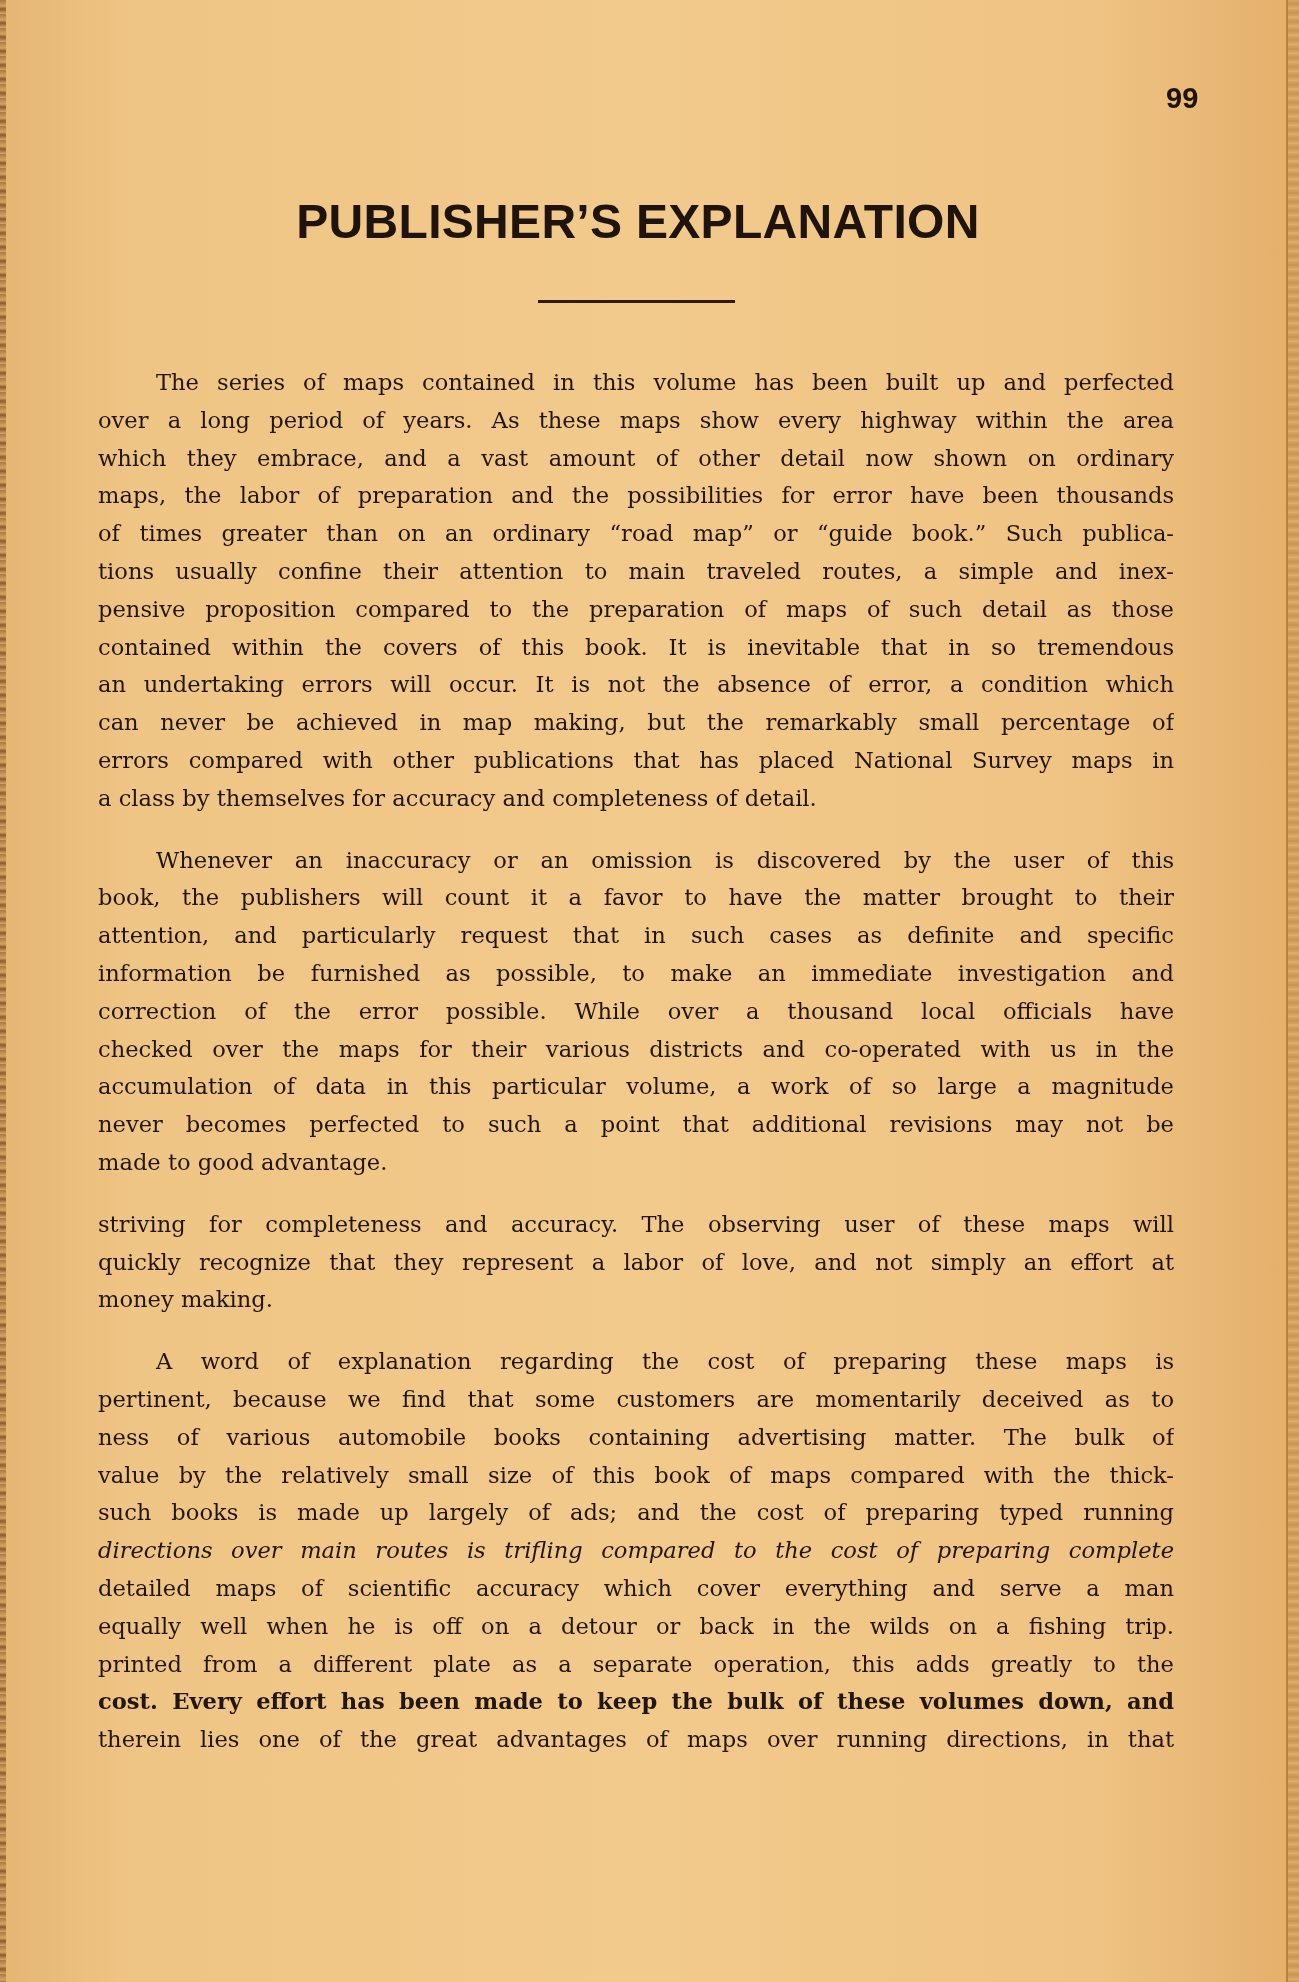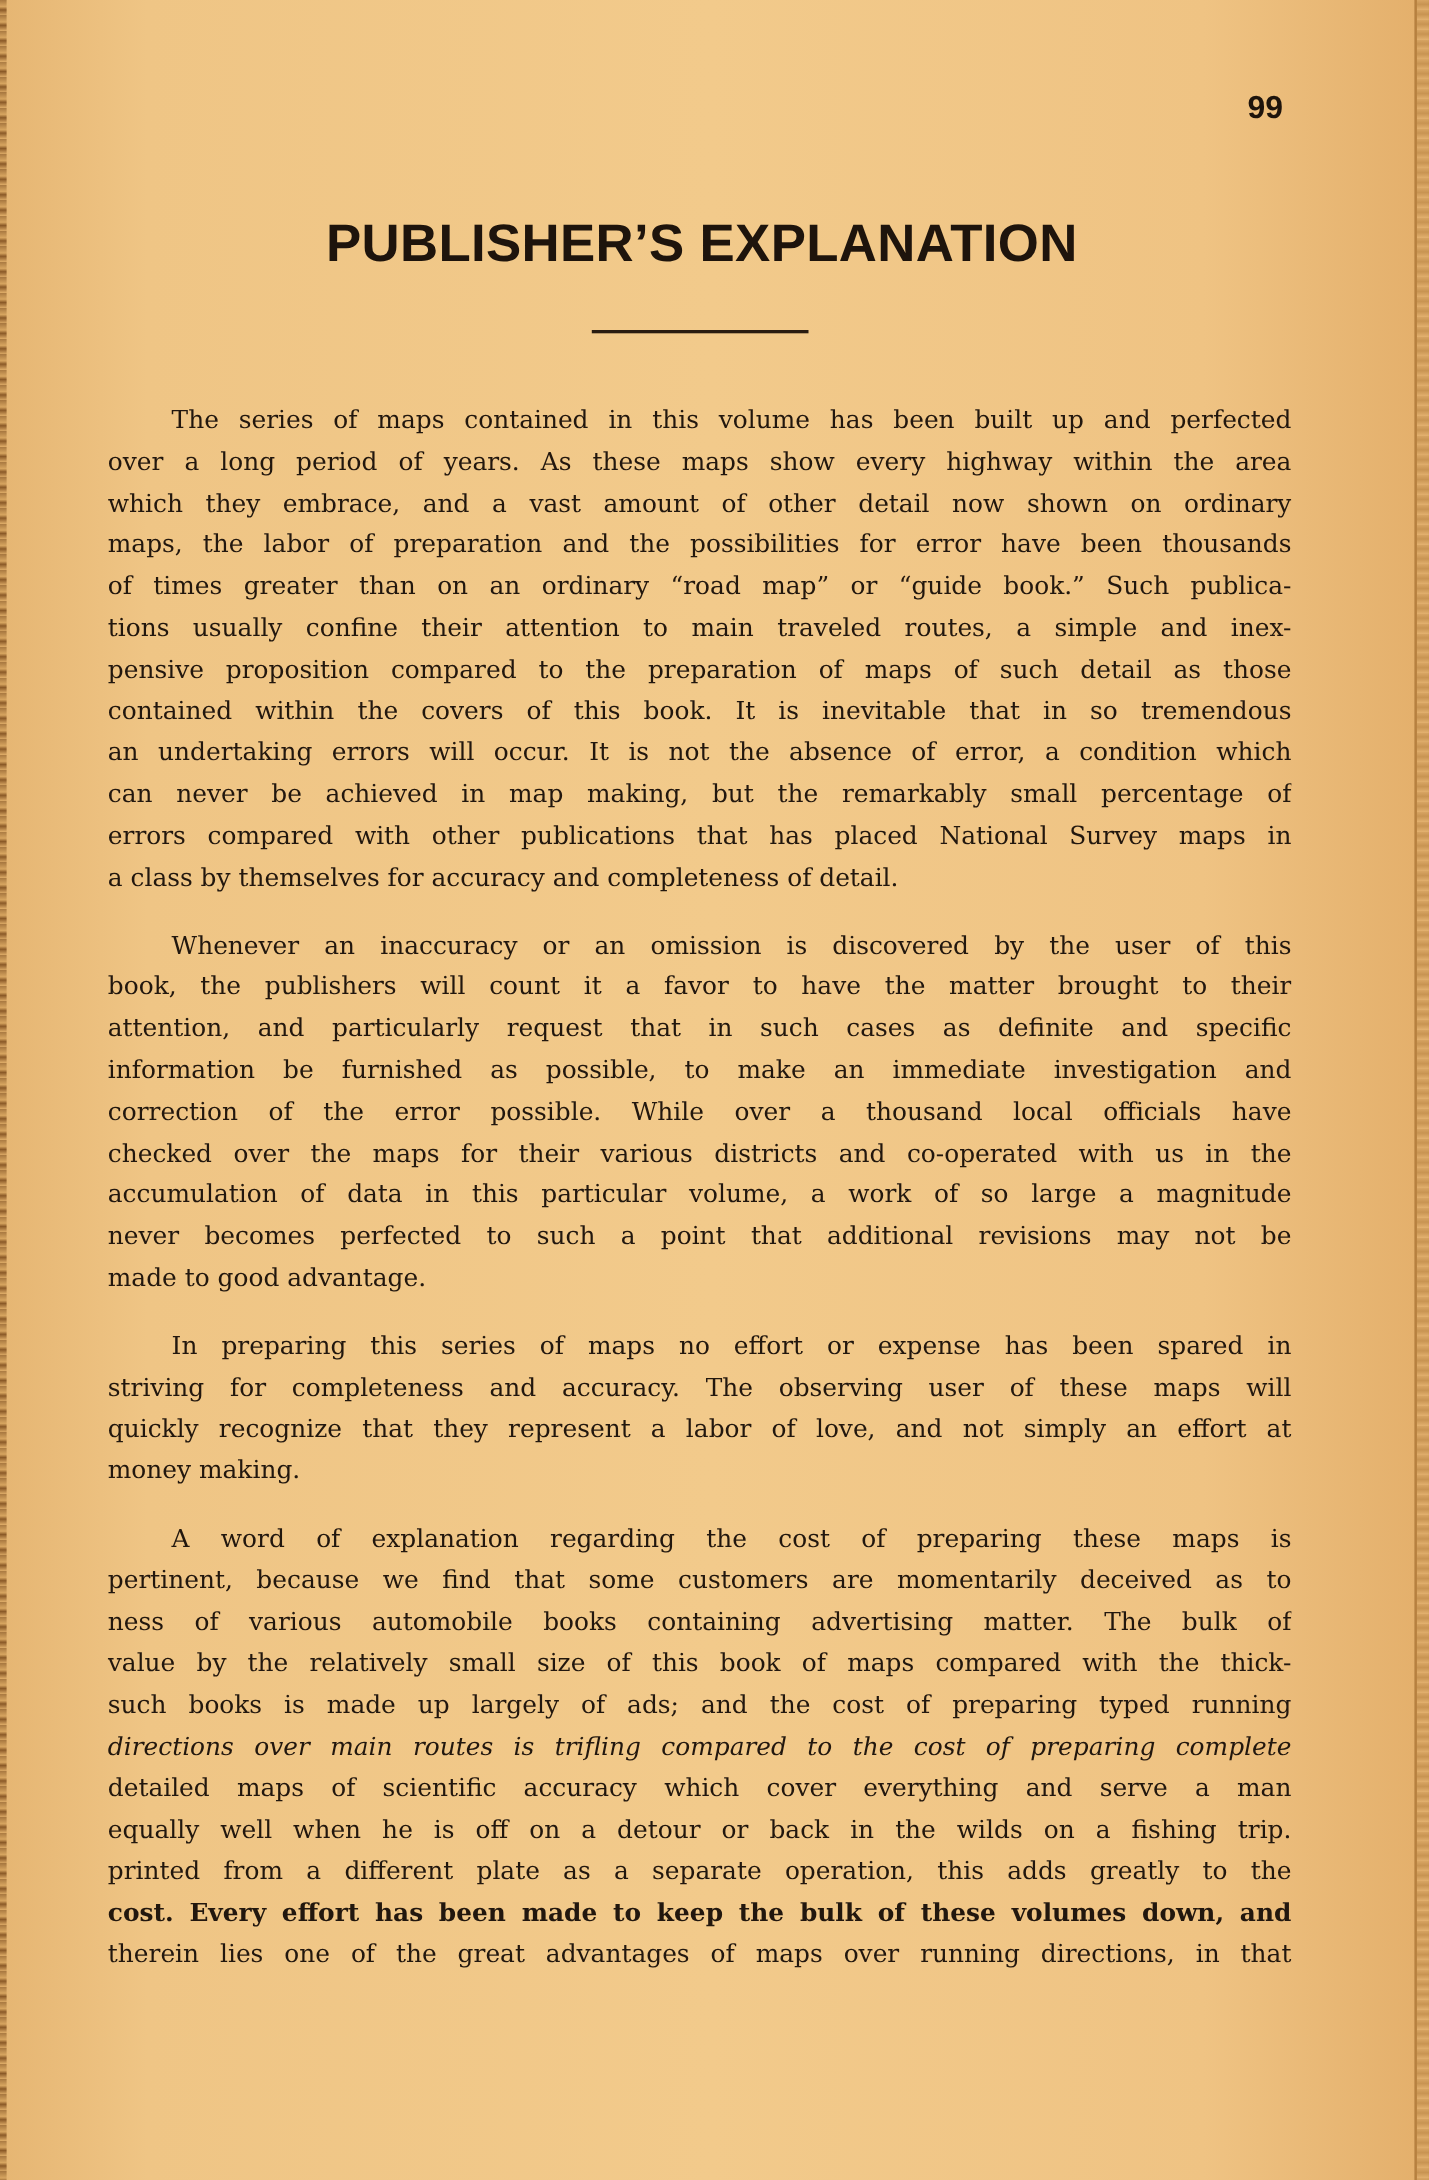--- a/index.html
+++ b/index.html
@@ -14,21 +14,21 @@
   .left-edge {
     position: absolute; left: 0; top: 0; width: 8px; height: 1982px;
     background: repeating-linear-gradient(180deg, #a87840 0px, #d7a560 6px, #8b5a28 9px, #dcaa66 14px);
   }
   .right-edge {
     position: absolute; left: 1286px; top: 0; width: 13px; height: 1982px;
     background: repeating-linear-gradient(180deg, #d8a563 0px, #c89452 4px, #e2b06e 9px);
     border-left: 2px solid #b7803f;
   }
   .page-number {
-    position: absolute; left: 1128px; top: 82px;
+    position: absolute; left: 1160px; top: 82px;
     font-family: "Liberation Sans", sans-serif; font-weight: bold;
     font-size: 29px; color: #1e140c;
   }
   .title {
     position: absolute; left: 0; width: 1264px; top: 194px; text-align: center;
     font-family: "Liberation Sans", sans-serif; font-weight: bold;
     font-size: 48px; color: #1e140c; letter-spacing: 0.3px;
   }
   .rule {
     position: absolute; left: 532px; top: 300px; width: 197px; height: 3px;
@@ -73,21 +73,20 @@
         <span class="line" style="white-space: normal; overflow: hidden;">book, the publishers will count it a favor to have the matter brought to their</span>
         <span class="line" style="white-space: normal; overflow: hidden;">attention, and particularly request that in such cases as definite and specific</span>
         <span class="line" style="white-space: normal; overflow: hidden;">information be furnished as possible, to make an immediate investigation and</span>
         <span class="line" style="white-space: normal; overflow: hidden;">correction of the error possible.  While over a thousand local officials have</span>
         <span class="line" style="white-space: normal; overflow: hidden;">checked over the maps for their various districts and co-operated with us in the</span>
         <span class="line" style="white-space: normal; overflow: hidden;">accumulation of data in this particular volume, a work of so large a magnitude</span>
         <span class="line" style="white-space: normal; overflow: hidden;">never becomes perfected to such a point that additional revisions may not be</span>
         <span class="line last" style="white-space: normal; overflow: hidden;">made to good advantage.</span>
       </div>
     <div class="para">
-        <span class="line first" style="white-space: normal; overflow: hidden;">In preparing this series of maps no effort or expense has been spared in</span>
         <span class="line" style="white-space: normal; overflow: hidden;">striving for completeness and accuracy.  The observing user of these maps will</span>
         <span class="line" style="white-space: normal; overflow: hidden;">quickly recognize that they represent a labor of love, and not simply an effort at</span>
         <span class="line last" style="white-space: normal; overflow: hidden;">money making.</span>
       </div>
     <div class="para">
         <span class="line first" style="white-space: normal; overflow: hidden;">A word of explanation regarding the cost of preparing these maps is</span>
         <span class="line" style="white-space: normal; overflow: hidden;">pertinent, because we find that some customers are momentarily deceived as to</span>
         <span class="line" style="white-space: normal; overflow: hidden;">ness of various automobile books containing advertising matter.  The bulk of</span>
         <span class="line" style="white-space: normal; overflow: hidden;">value by the relatively small size of this book of maps compared with the thick-</span>
         <span class="line" style="white-space: normal; overflow: hidden;">such books is made up largely of ads; and the cost of preparing typed running</span>

